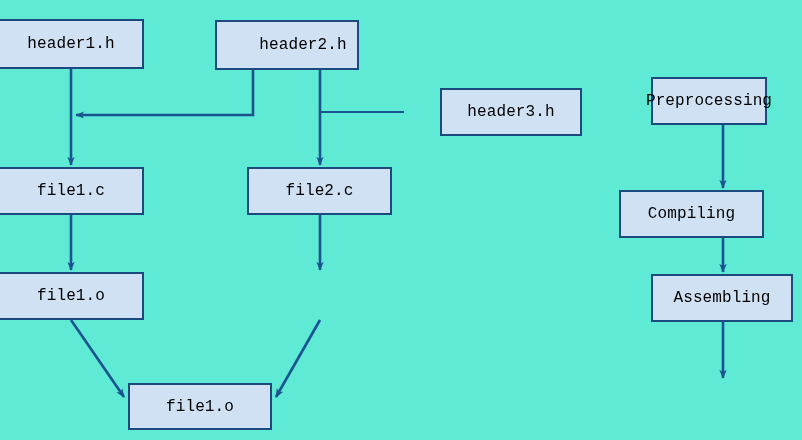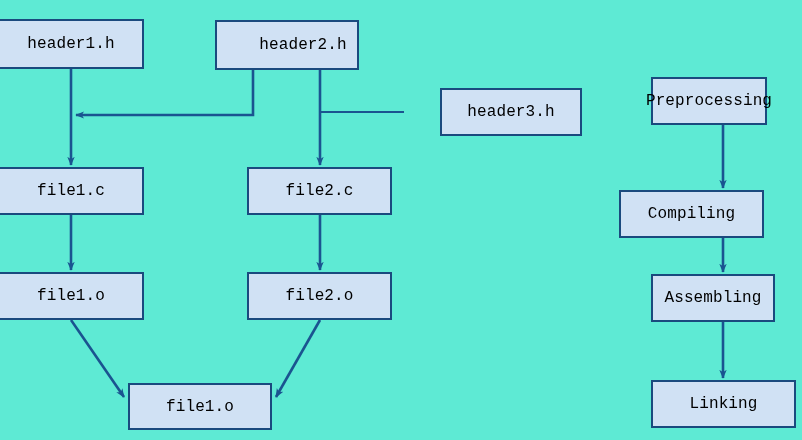--- a/index.html
+++ b/index.html
@@ -100,25 +100,23 @@
   <div class="node" style="left:215px;top:20px;width:144px;height:50px;padding-left:32px;">header2.h</div>
 
   <div class="node" style="left:404px;top:88px;width:142px;height:48px;margin-left:36px;">header3.h</div>
 
   <div class="node" style="left:-2px;top:167px;width:146px;height:48px;">file1.c</div>
 
   <div class="node" style="left:247px;top:167px;width:145px;height:48px;text-align:right;">file2.c</div>
 
   <div class="node" style="left:-2px;top:272px;width:146px;height:48px;">file1.o</div>
 
-  <div class="node" style="left:247px;top:272px;width:145px;height:48px;">file2.o</div>
 
   <div class="node" style="left:128px;top:383px;width:144px;height:47px;">file1.o</div>
 
   <div class="node" style="left:651px;top:77px;width:116px;height:48px;">Preprocessing</div>
 
   <div class="node" style="left:619px;top:190px;width:145px;height:48px;">Compiling</div>
 
-  <div class="node" style="left:651px;top:274px;width:124px;height:48px;">Assembling</div>
+  <div class="node" style="left:651px;top:274px;width:142px;height:48px;">Assembling</div>
 
-  <div class="node" style="left:651px;top:380px;width:145px;height:48px;">Linking</div>
 
 </div>
 
 </body></html>

